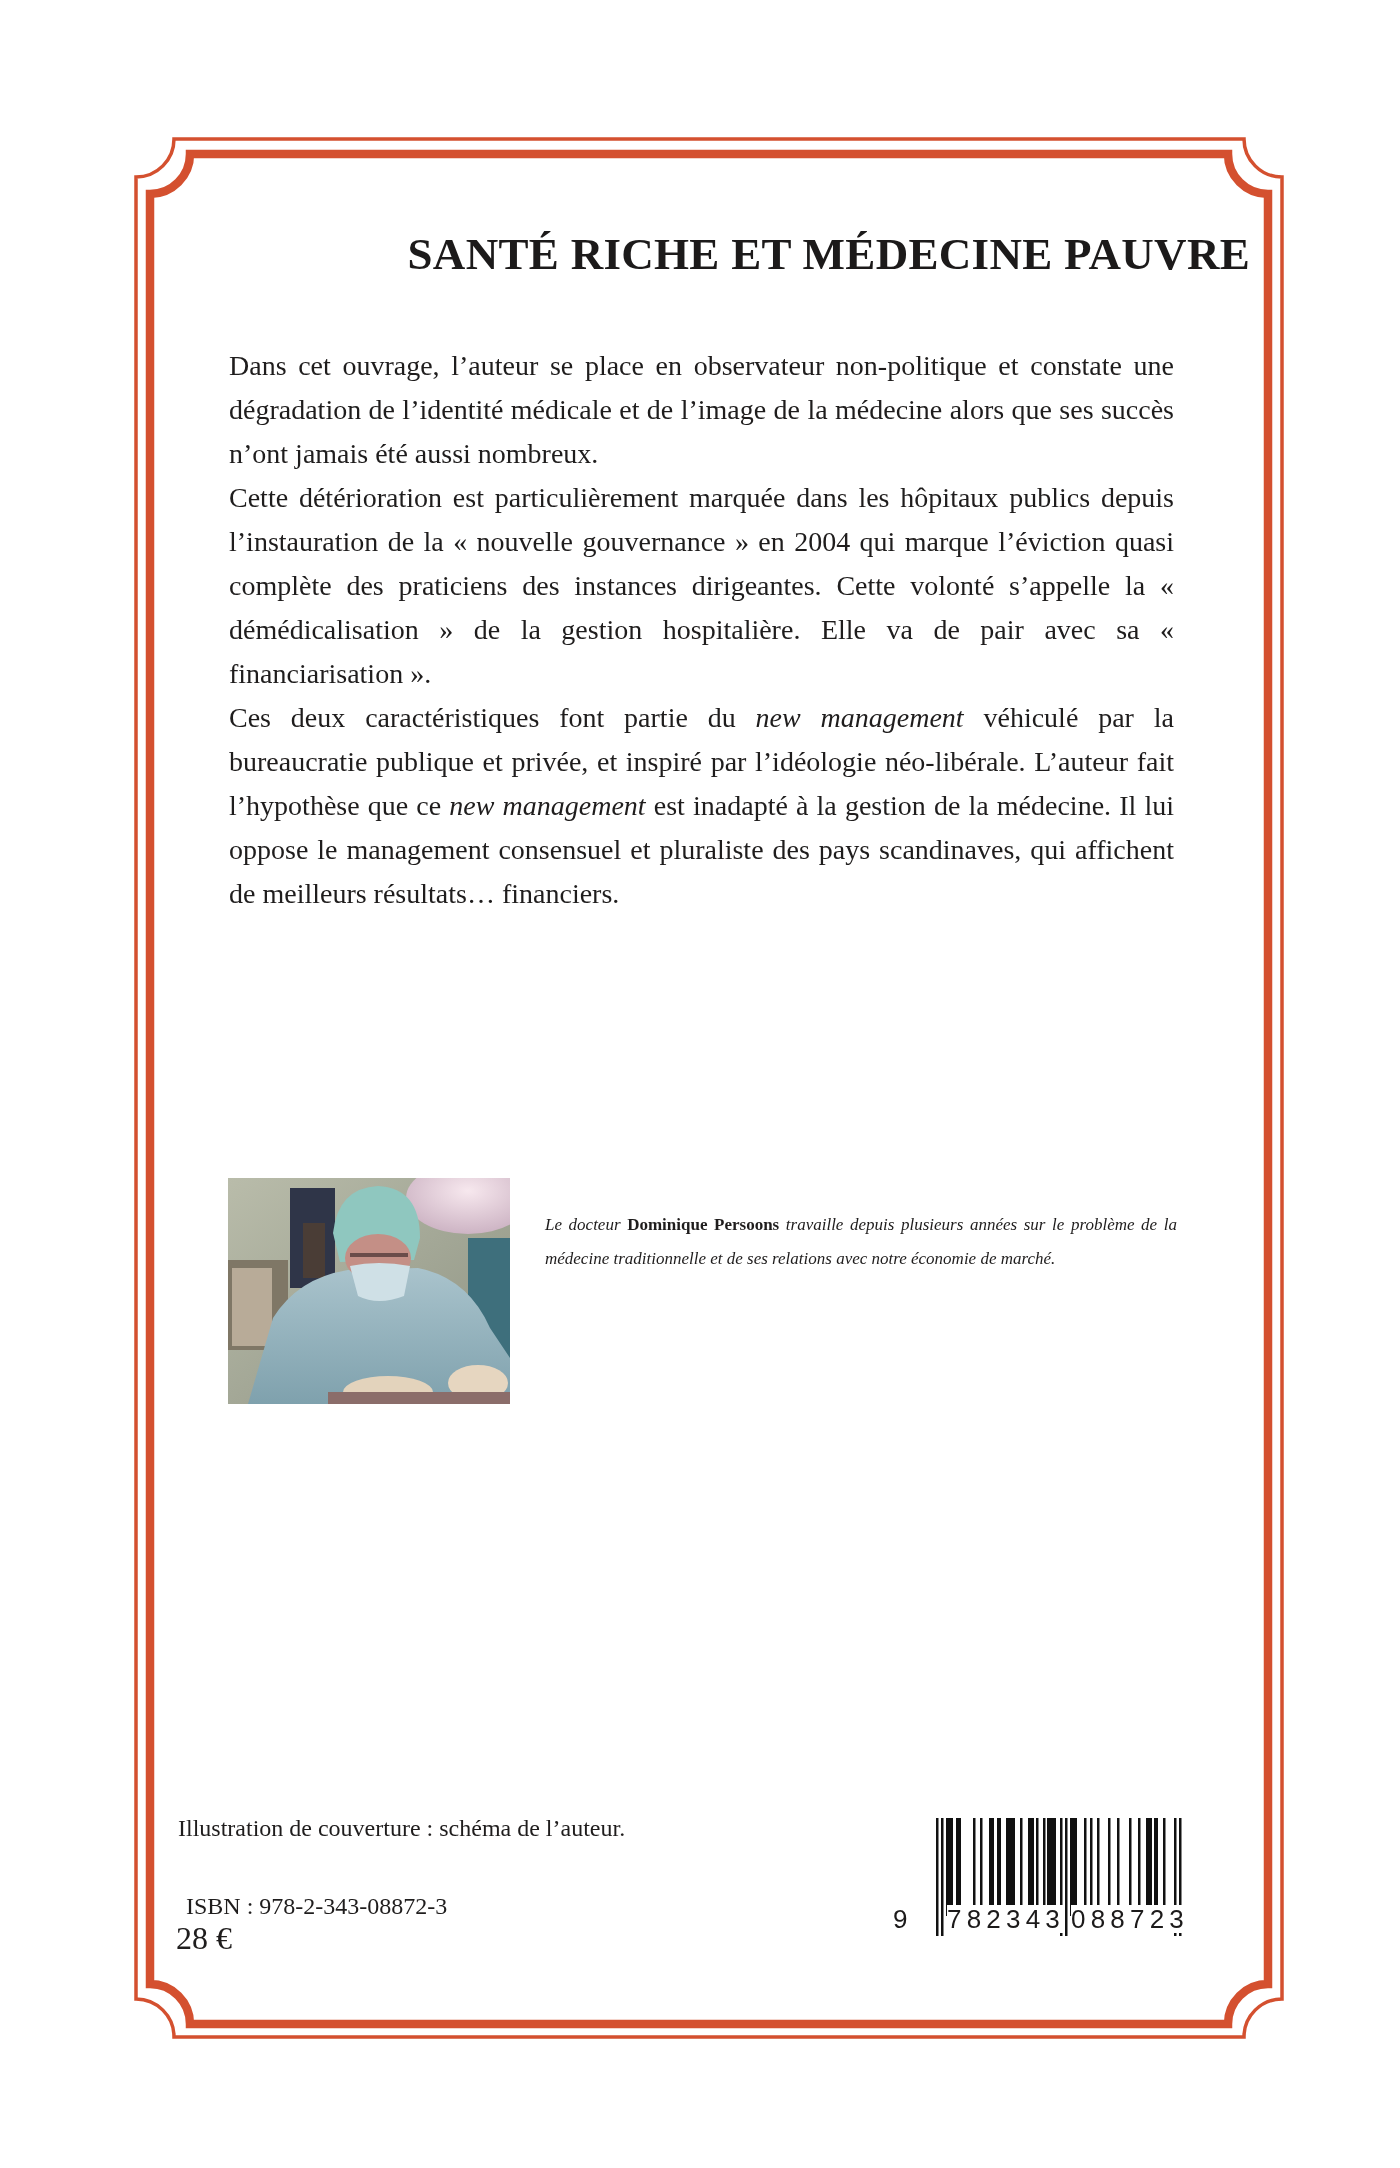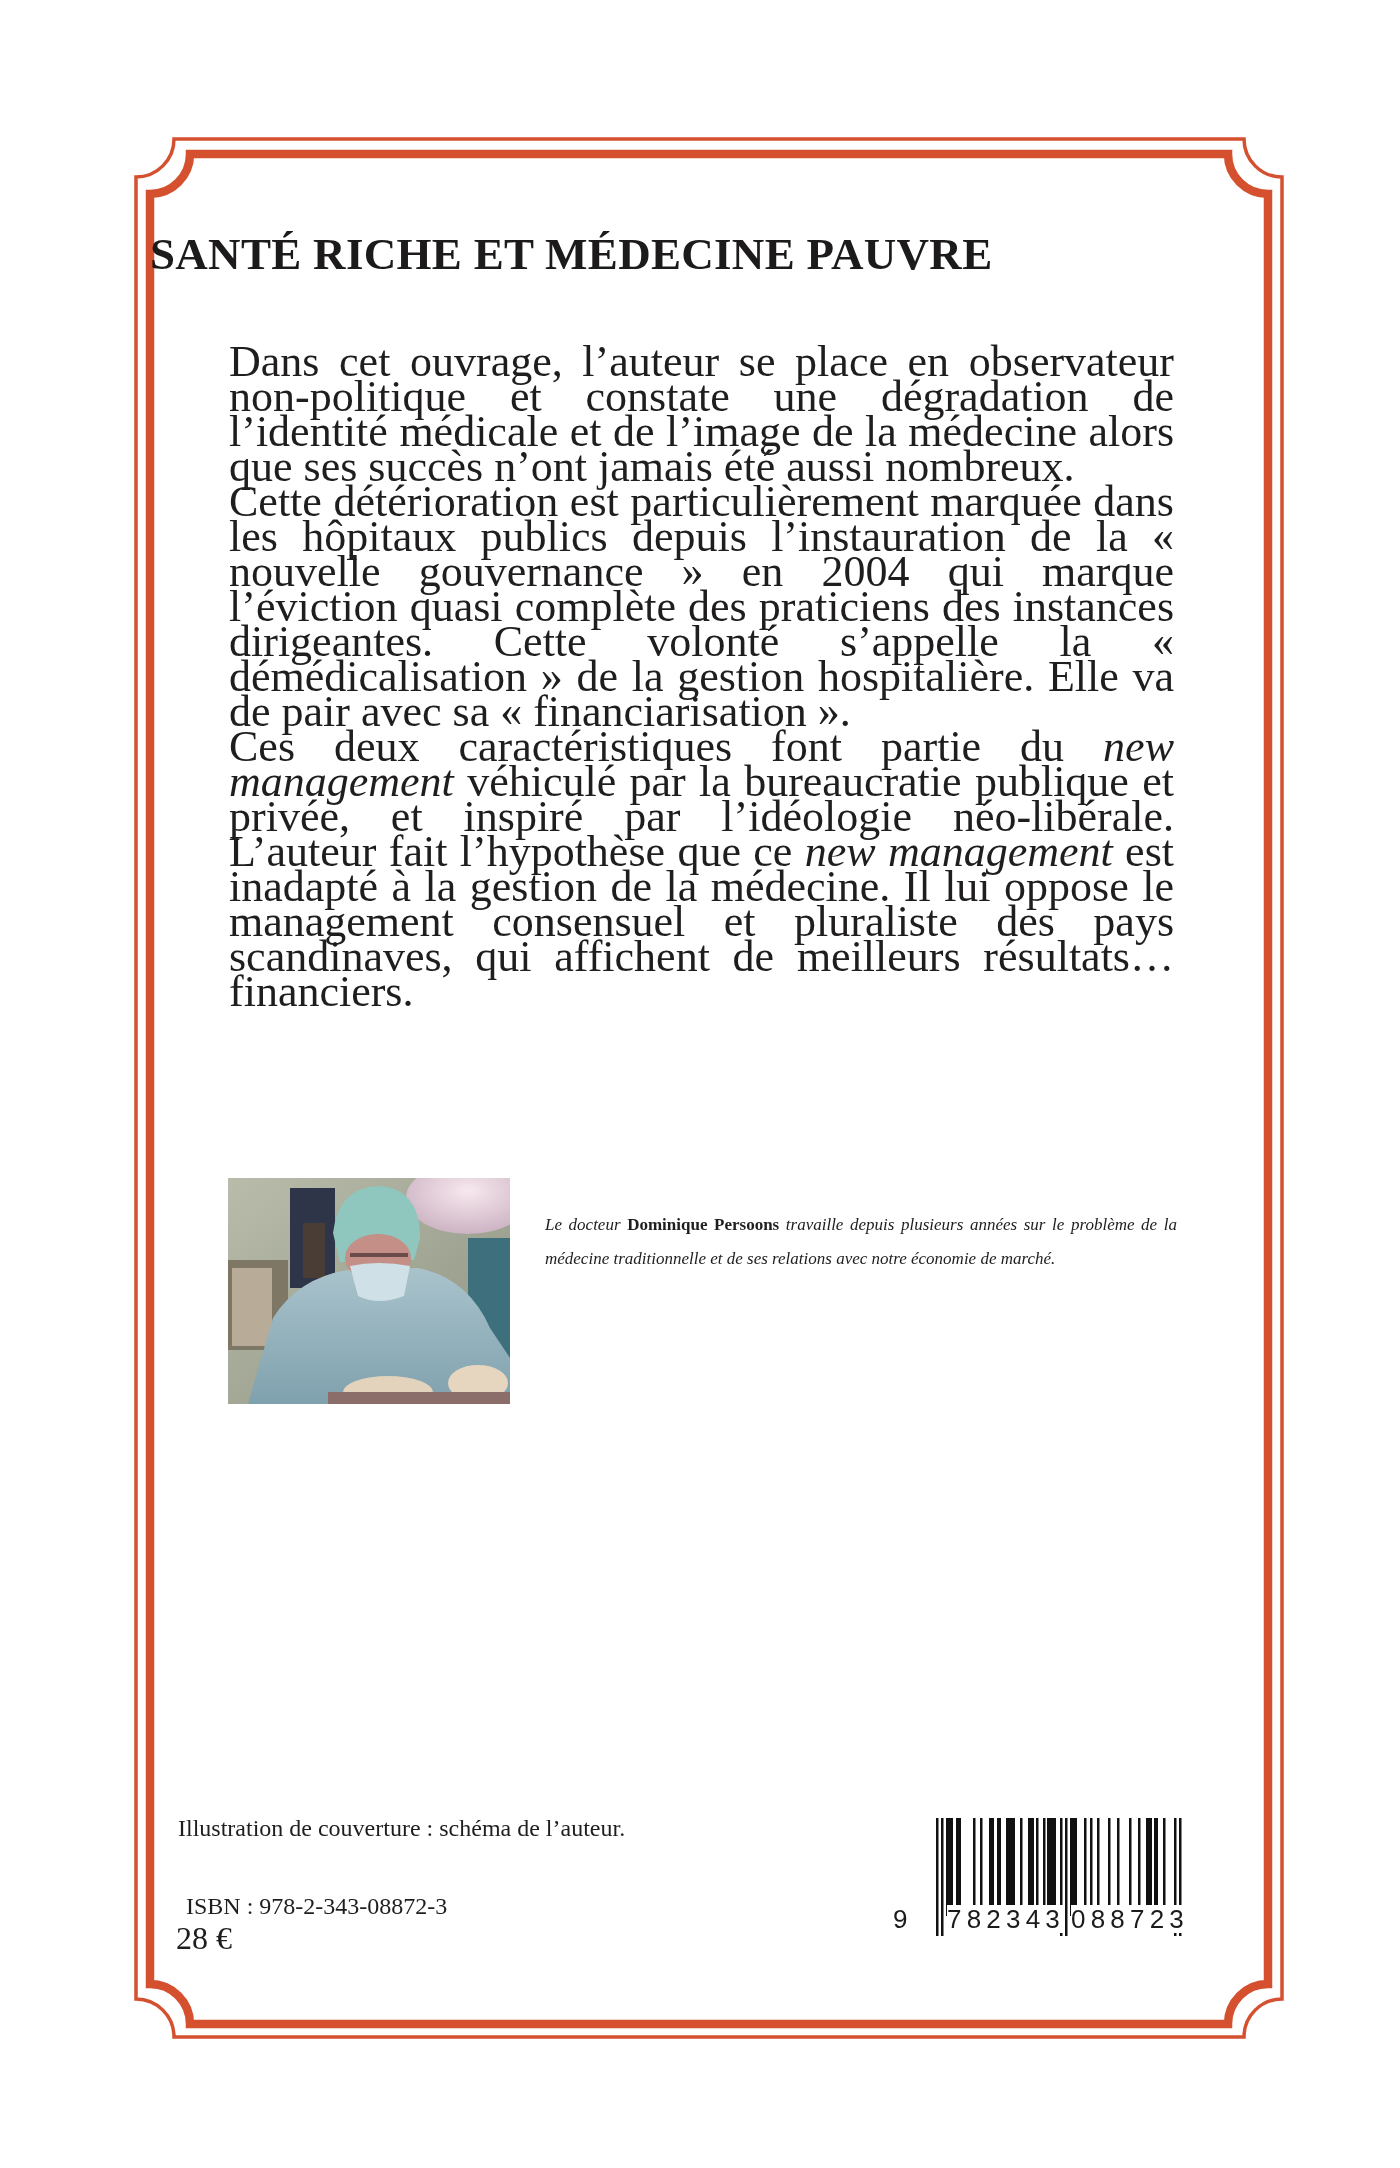--- a/index.html
+++ b/index.html
@@ -1,22 +1,22 @@
 <!DOCTYPE html>
 <html><head>
   <meta charset="utf-8">
   <style>
     html, body { margin: 0; padding: 0; background: #ffffff; }
     body { width: 1400px; height: 2168px; position: relative; overflow: hidden;
            font-family: "Liberation Serif", "DejaVu Serif", serif; color: #1f1d1d; }
     .frame { position: absolute; left: 0; top: 0; width: 1400px; height: 2168px; pointer-events: none; }
-    .title { position: absolute; left: 150px; width: 1100px; top: 228px; text-align: left;
+    .title { position: absolute; left: 150px; width: 1100px; top: 228px; text-align: right;
              font-size: 45px; font-weight: bold; letter-spacing: 0.3px; color: #1c1a1a; margin: 0; }
-    .blurb { position: absolute; left: 229px; width: 945px; top: 344px; font-size: 44px;
-             line-height: 35px; text-align: justify; margin: 0; }
+    .blurb { position: absolute; left: 229px; width: 945px; top: 344px; font-size: 28px;
+             line-height: 44px; text-align: justify; margin: 0; }
     .blurb p { margin: 0; }
     .blurb em { font-style: italic; }
     .author-photo { position: absolute; left: 228px; top: 1178px; width: 282px; height: 226px;
                     overflow: hidden; }
     .bio { position: absolute; left: 545px; width: 632px; top: 1208px; font-size: 17px;
            line-height: 34px; font-style: italic; text-align: justify; margin: 0; }
     .bio b { font-style: normal; font-weight: bold; }
     .credit { position: absolute; left: 178px; top: 1815px; font-size: 24px; margin: 0; }
     .isbn { position: absolute; left: 178px; top: 1885px; font-size: 24px; margin: 8px; }
     .price { position: absolute; left: 176px; top: 1920px; font-size: 32px; margin: 0; }

